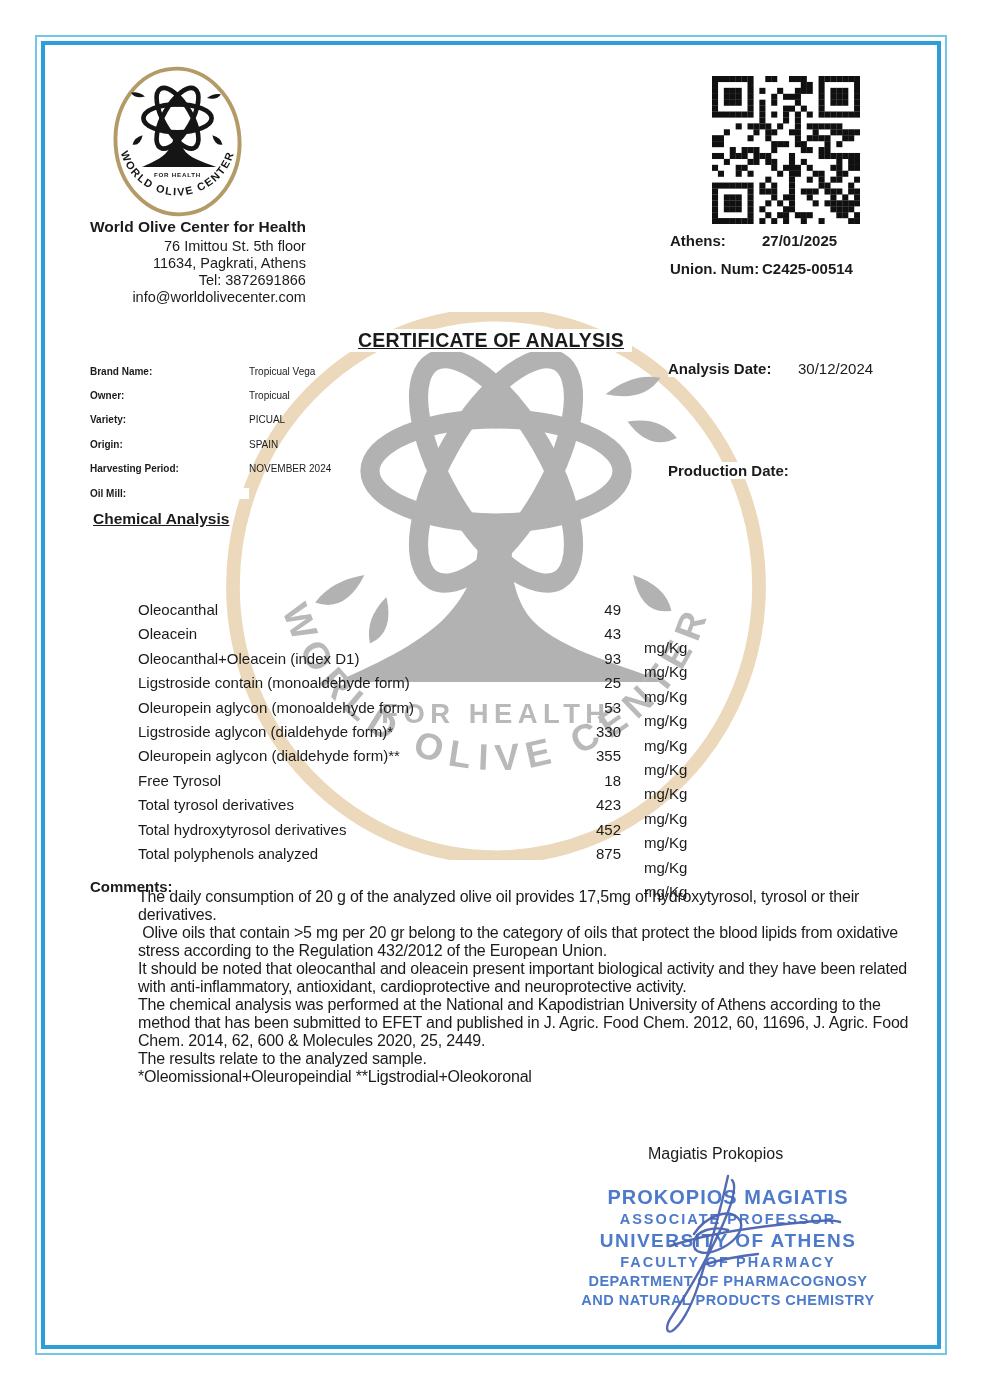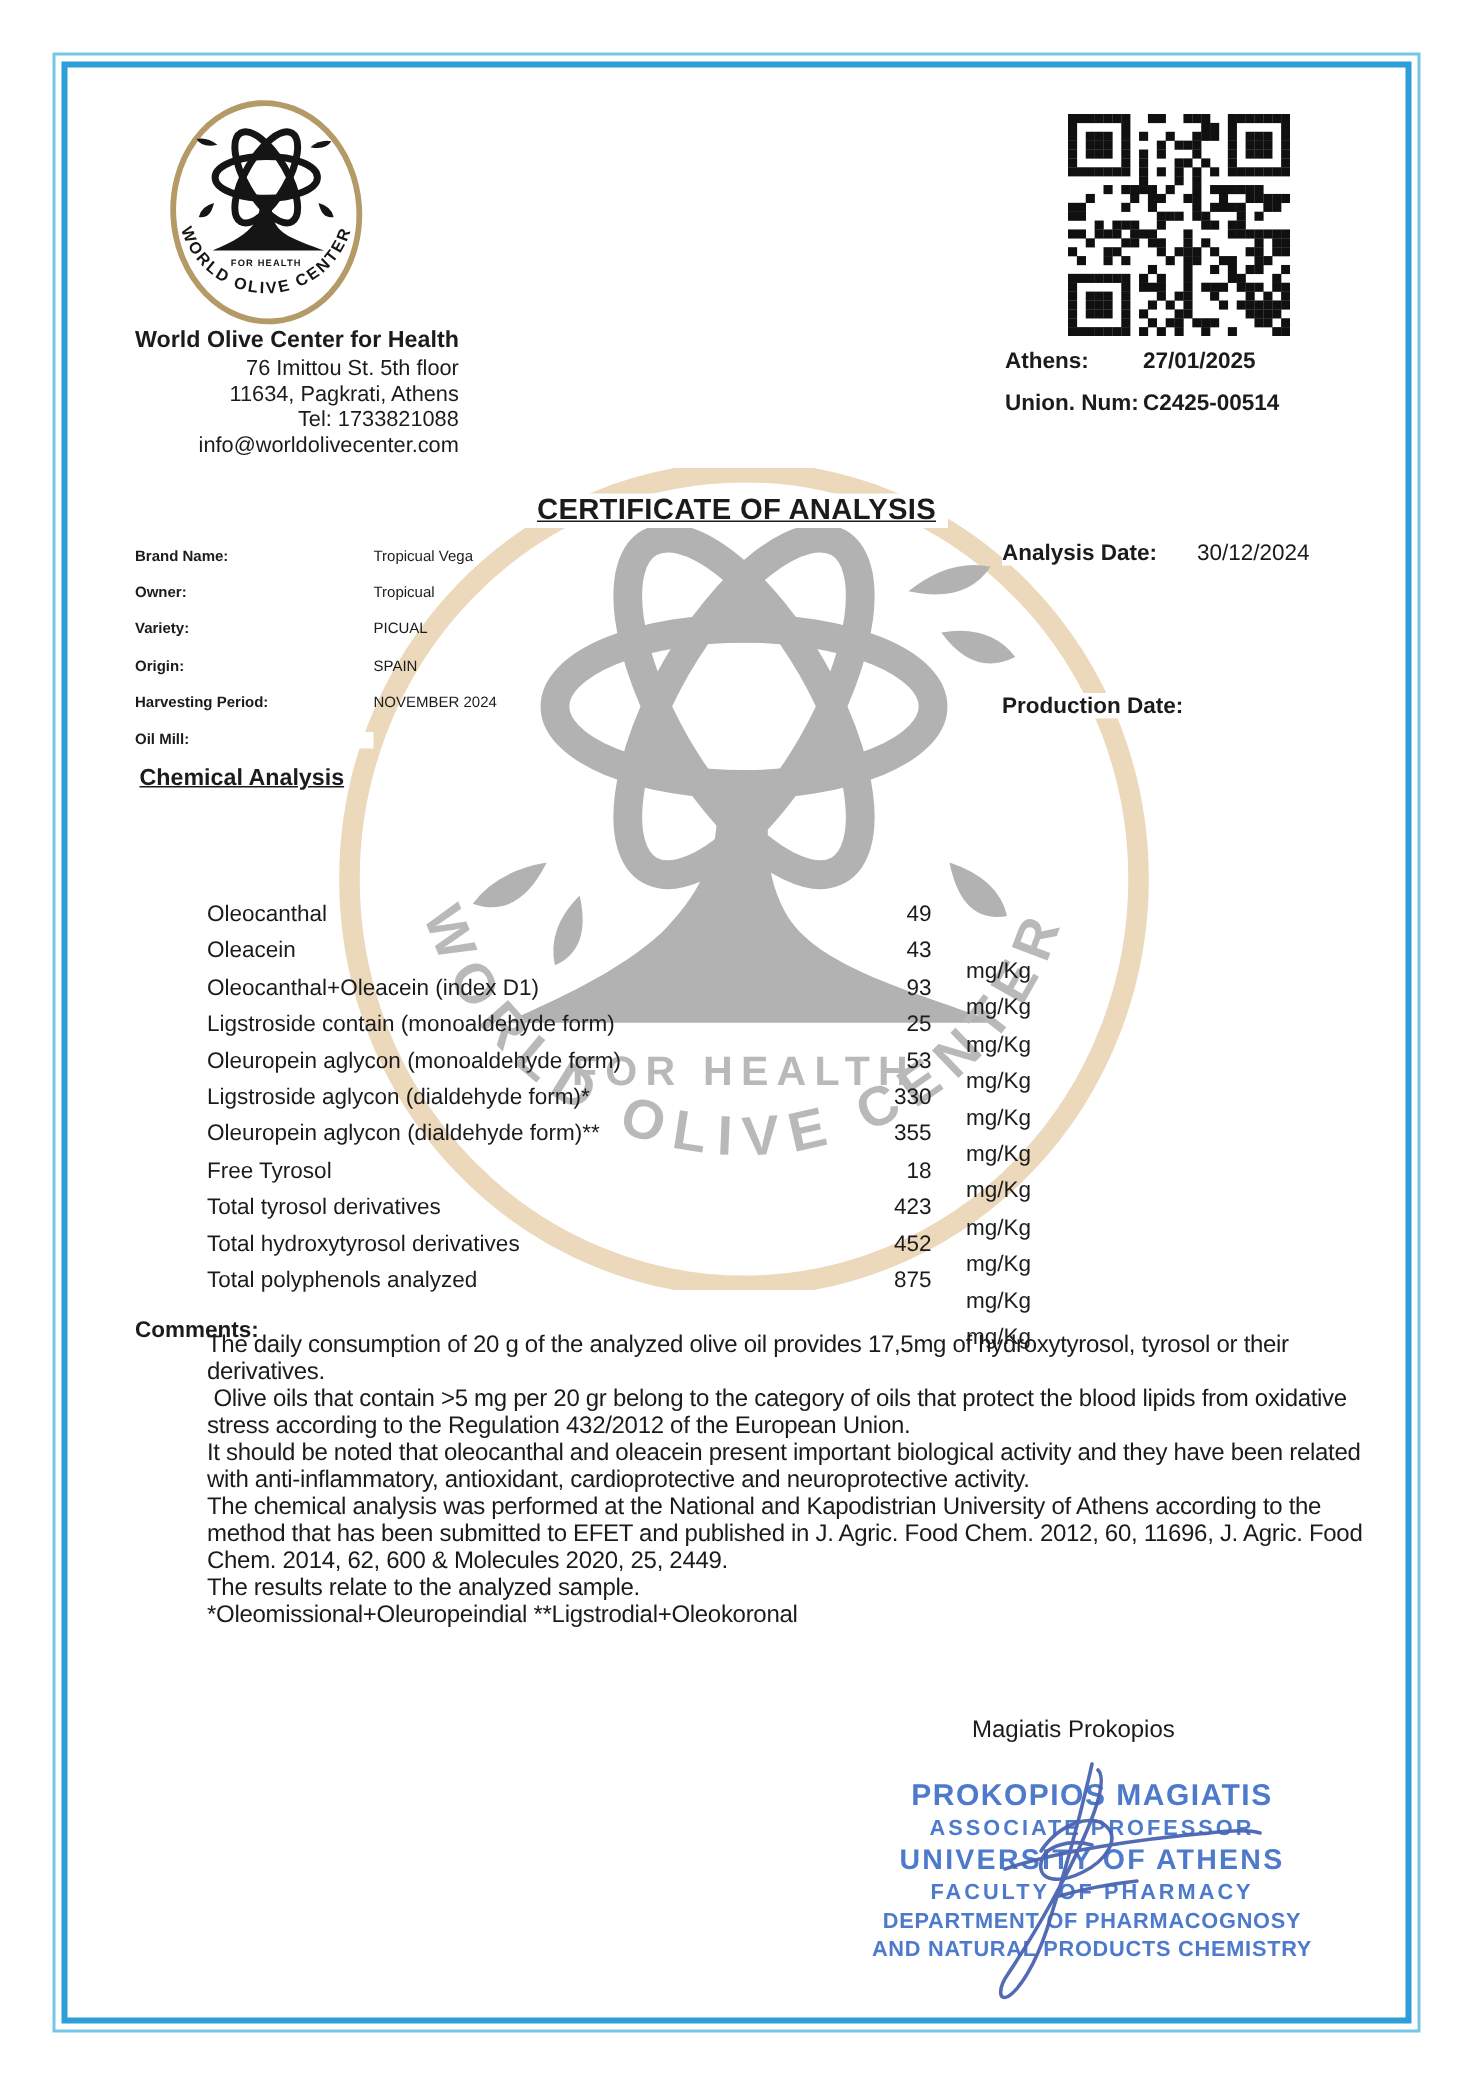--- a/index.html
+++ b/index.html
@@ -113,21 +113,21 @@
     <path id="lg-arc" d="M 28,118 A 76,76 0 0 0 172,118" fill="none"></path>
     <text font-size="14" font-weight="bold" letter-spacing="2" fill="#151515" font-family="Liberation Sans, sans-serif">
       <textPath href="#lg-arc" startOffset="50%" text-anchor="middle">WORLD OLIVE CENTER</textPath>
     </text>
   </svg>
 
   <div class="org-block">
     <div class="org-name">World Olive Center for Health</div>
     <div class="org-line">76 Imittou St. 5th floor</div>
     <div class="org-line">11634, Pagkrati, Athens</div>
-    <div class="org-line">Tel: 1733821088</div>
+    <div class="org-line">Tel: 3872691866</div>
     <div class="org-line">info@worldolivecenter.com</div>
   </div>
 
   <div class="qr">
     <svg id="qr-svg" width="148" height="148" viewBox="0 0 148 148">
         <rect x="0.00" y="0.00" width="6.07" height="6.07" fill="#101010"></rect>
         <rect x="5.92" y="0.00" width="6.07" height="6.07" fill="#101010"></rect>
         <rect x="11.84" y="0.00" width="6.07" height="6.07" fill="#101010"></rect>
         <rect x="17.76" y="0.00" width="6.07" height="6.07" fill="#101010"></rect>
         <rect x="23.68" y="0.00" width="6.07" height="6.07" fill="#101010"></rect>

